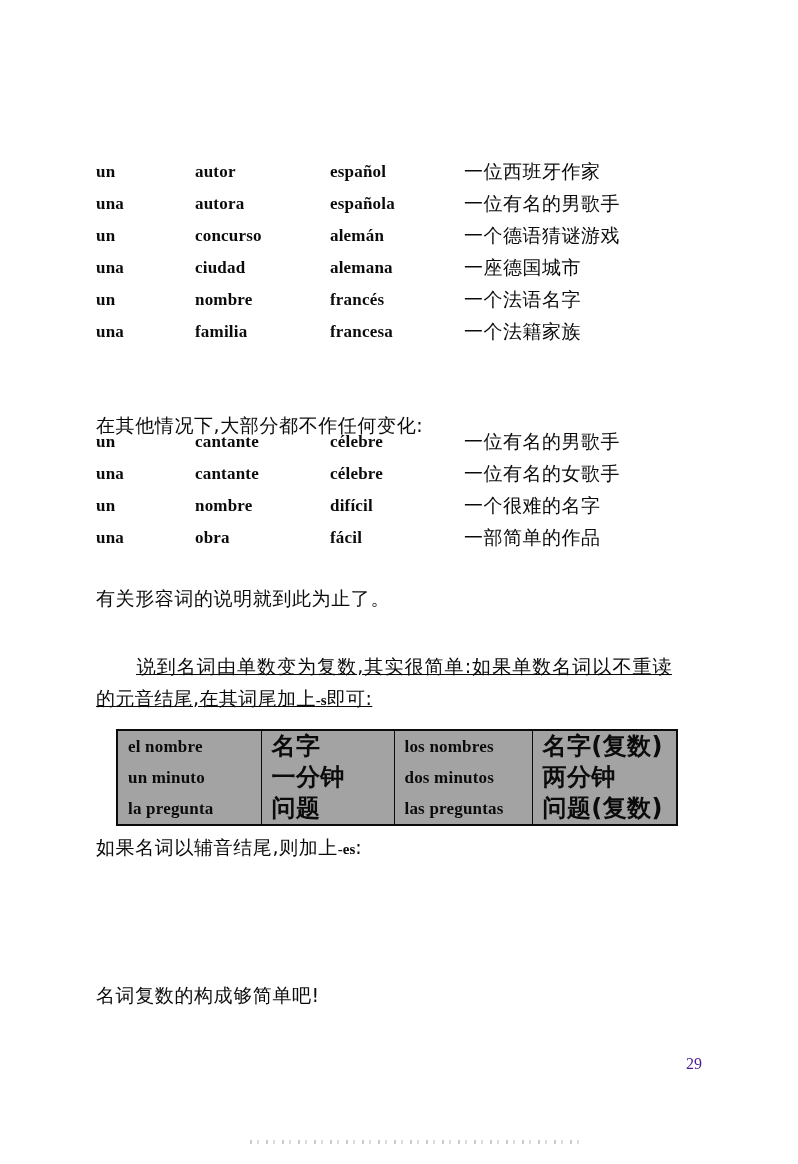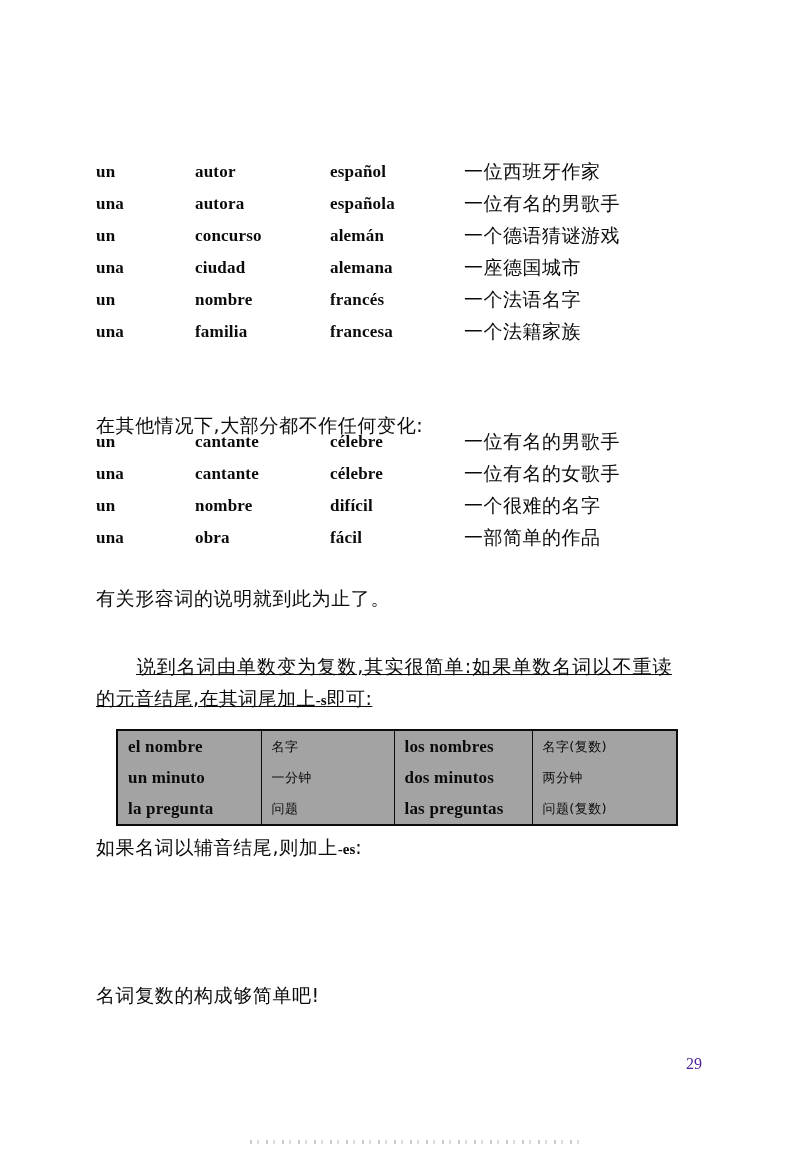--- a/index.html
+++ b/index.html
@@ -111,25 +111,25 @@
   .cell-es {
     font-family: "Liberation Serif", "DejaVu Serif", serif;
     font-size: 17px;
     font-weight: 600;
     line-height: 25px;
     letter-spacing: 0.2px;
     white-space: nowrap;
   }
   .cell-cn {
     font-family: "DejaVu Sans", "Liberation Sans", sans-serif;
-    font-size: 13px;
+    font-size: 24px;
     line-height: 25px;
     letter-spacing: 0.4px;
     white-space: nowrap;
-    font-weight: 400;
+    font-weight: 700;
   }
 
   
   .page-number {
     position: absolute;
     right: 96px;
     top: 1055px;
     font-family: "Liberation Serif", "DejaVu Serif", serif;
     font-size: 16px;
     color: #4c1d95;

